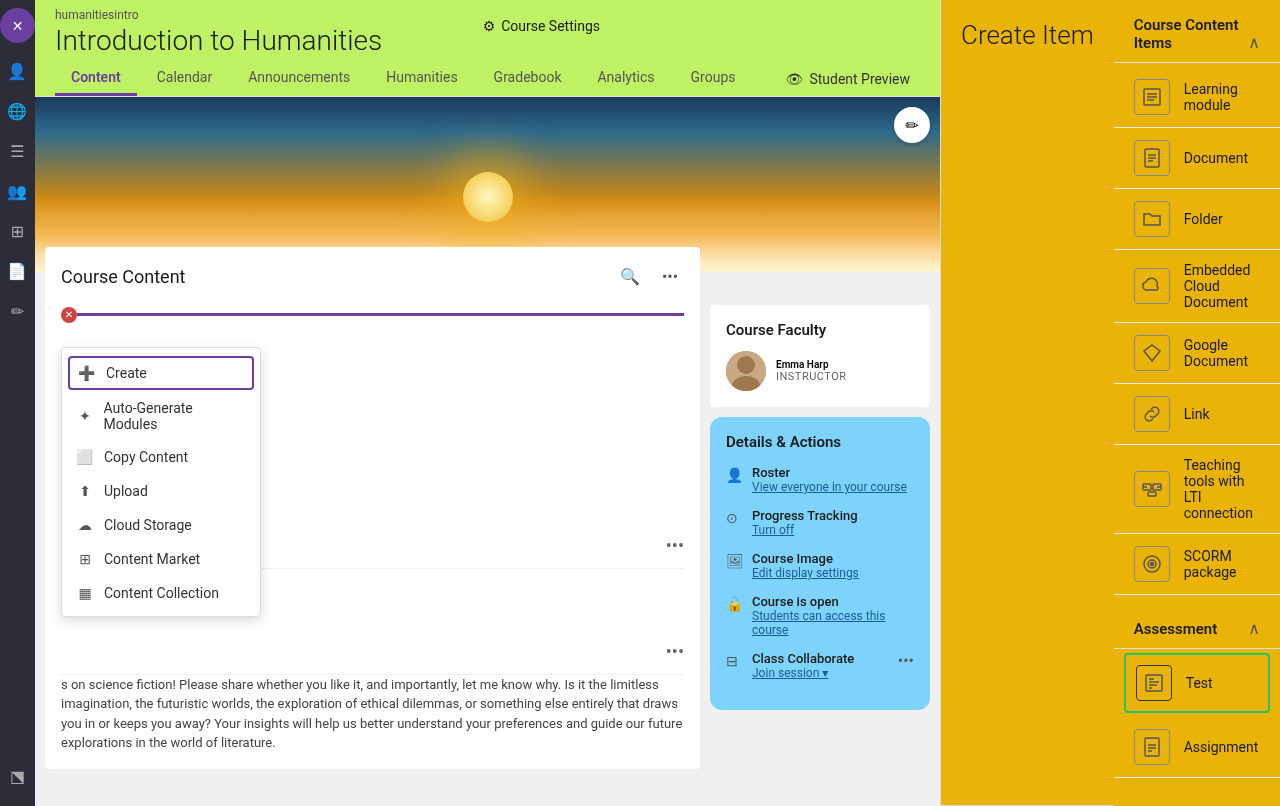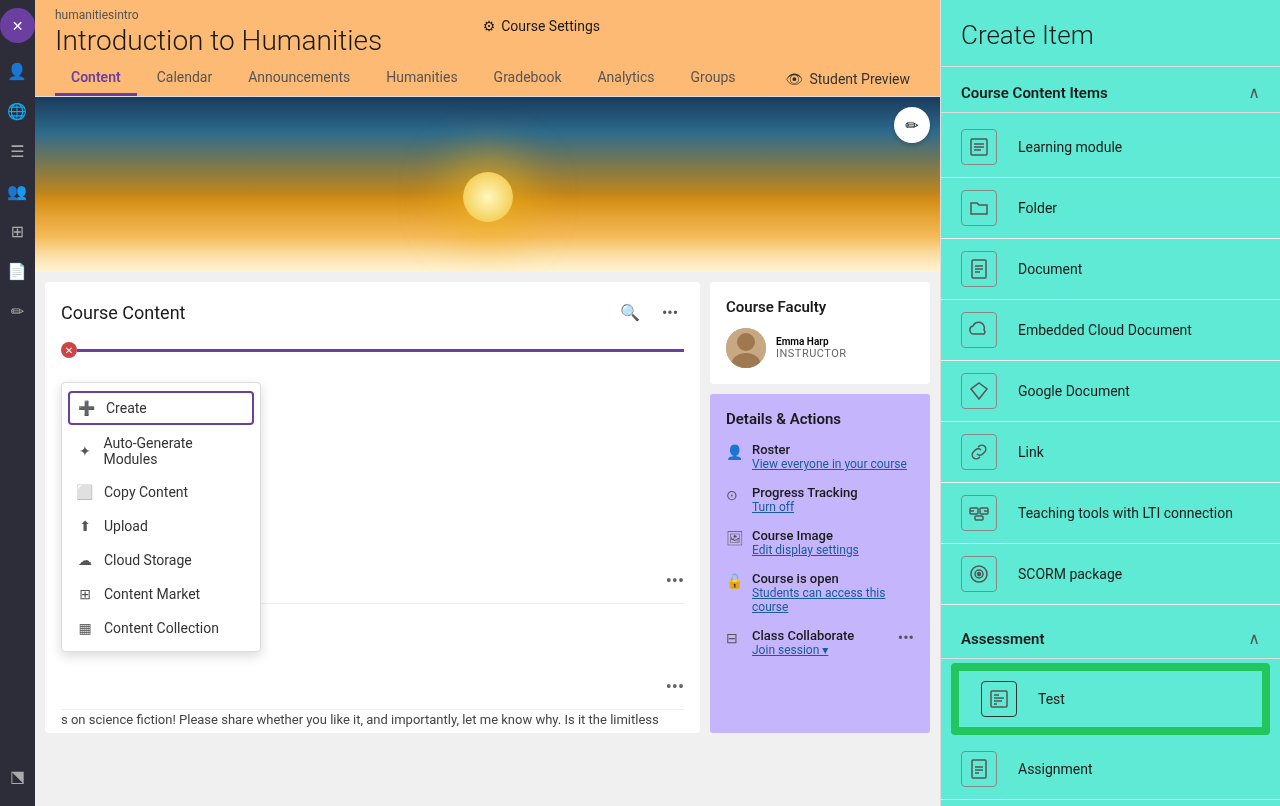--- a/index.html
+++ b/index.html
@@ -43,21 +43,21 @@
     
     .main-content {
       flex: 1;
       display: flex;
       flex-direction: column;
       overflow: hidden;
     }
 
     
     .top-header {
-      background: #fdba74;
+      background: #bef264;
       padding: 8px 20px 0 20px;
       border-bottom: 1px solid #ddd;
     }
     .course-path {
       font-size: 12px;
       color: #555;
       margin-bottom: 2px;
     }
     .course-title {
       font-size: 28px;
@@ -154,20 +154,21 @@
       cursor: pointer;
       box-shadow: 0 2px 4px rgba(0,0,0,0.2);
     }
 
     
     .two-col {
       display: flex;
       gap: 0;
       padding: 10px 10px 10px 10px;
       height: calc(806px - 160px - 175px);
+      align-items: center;
     }
 
     
     .left-col {
       flex: 1;
       background: white;
       border-radius: 4px;
       margin-right: 10px;
       padding: 16px;
       overflow-y: auto;
@@ -325,22 +326,22 @@
       font-weight: 600;
     }
     .faculty-role {
       font-size: 11px;
       color: #666;
       text-transform: uppercase;
       letter-spacing: 0.5px;
     }
 
     .details-card {
-      background: #c4b5fd;
-      border-radius: 3px;
+      background: #7dd3fc;
+      border-radius: 12px;
       padding: 16px;
       flex: 1;
     }
     .details-title {
       font-size: 15px;
       font-weight: 600;
       color: #1a1a1a;
       margin-bottom: 14px;
     }
     .detail-row {
@@ -372,24 +373,24 @@
     }
     .detail-more {
       color: #555;
       cursor: pointer;
       font-size: 16px;
     }
 
     
     .create-panel {
       width: 340px;
-      background: #5eead4;
+      background: #eab308;
       border-left: 1px solid #ddd;
       display: flex;
-      flex-direction: column;
+      flex-direction: row;
       overflow: hidden;
     }
     .create-panel-header {
       padding: 20px 20px 16px 20px;
       border-bottom: 1px solid #ddd;
     }
     .create-panel-title {
       font-size: 26px;
       font-weight: 300;
       color: #1a1a1a;
@@ -418,21 +419,21 @@
     }
     .section-divider {
       height: 1px;
       background: #ddd;
       margin: 0 0 4px 0;
     }
 
     .panel-item {
       display: flex;
       align-items: center;
-      gap: 21px;
+      gap: 14px;
       padding: 12px 20px;
       border-bottom: 1px solid #eee;
       cursor: pointer;
     }
     .panel-item-icon {
       width: 36px;
       height: 36px;
       border: 1.5px solid #888;
       border-radius: 4px;
       display: flex;
@@ -660,36 +661,36 @@
           <line x1="5" y1="10" x2="15" y2="10"></line>
           <line x1="5" y1="13" x2="12" y2="13"></line>
         </svg>
       </div>
       <span class="panel-item-label">Learning module</span>
     </div>
 
     <div class="panel-item">
       <div class="panel-item-icon">
         <svg width="20" height="20" viewBox="0 0 20 20" fill="none" stroke="#555" stroke-width="1.5">
-          <path d="M2 5h6l2 2h8v9H2z"></path>
-        </svg>
-      </div>
-      <span class="panel-item-label">Folder</span>
-    </div>
-
-    <div class="panel-item">
-      <div class="panel-item-icon">
-        <svg width="20" height="20" viewBox="0 0 20 20" fill="none" stroke="#555" stroke-width="1.5">
           <rect x="3" y="1" width="14" height="18" rx="1"></rect>
           <line x1="6" y1="7" x2="14" y2="7"></line>
           <line x1="6" y1="10" x2="14" y2="10"></line>
           <line x1="6" y1="13" x2="11" y2="13"></line>
         </svg>
       </div>
       <span class="panel-item-label">Document</span>
+    </div>
+
+    <div class="panel-item">
+      <div class="panel-item-icon">
+        <svg width="20" height="20" viewBox="0 0 20 20" fill="none" stroke="#555" stroke-width="1.5">
+          <path d="M2 5h6l2 2h8v9H2z"></path>
+        </svg>
+      </div>
+      <span class="panel-item-label">Folder</span>
     </div>
 
     <div class="panel-item">
       <div class="panel-item-icon">
         <svg width="20" height="20" viewBox="0 0 20 20" fill="none" stroke="#555" stroke-width="1.5">
           <path d="M5 14a4 4 0 01-1-7.9A5 5 0 0115 10a3 3 0 010 4H5z"></path>
         </svg>
       </div>
       <span class="panel-item-label">Embedded Cloud Document</span>
     </div>
@@ -737,21 +738,21 @@
       <span class="panel-item-label">SCORM package</span>
     </div>
 
     <div class="assessment-section">
       <div class="section-header">
         <span class="section-title">Assessment</span>
         <span class="collapse-btn">∧</span>
       </div>
       <div class="section-divider"></div>
 
-      <div class="panel-item highlighted-item" style="border: 8px solid #22c55e; border-radius: 4px; margin: 4px 10px; padding: 10px 22px;">
+      <div class="panel-item highlighted-item" style="border: 2px solid #22c55e; border-radius: 4px; margin: 4px 10px; padding: 10px 10px;">
         <div class="panel-item-icon" style="border-color:#333;">
           <svg width="20" height="20" viewBox="0 0 20 20" fill="none" stroke="#555" stroke-width="1.5">
             <rect x="2" y="2" width="16" height="16" rx="1"></rect>
             <line x1="5" y1="6" x2="10" y2="6"></line>
             <line x1="5" y1="9" x2="15" y2="9"></line>
             <line x1="5" y1="12" x2="13" y2="12"></line>
             <line x1="5" y1="15" x2="8" y2="15"></line>
           </svg>
         </div>
         <span class="panel-item-label">Test</span>

